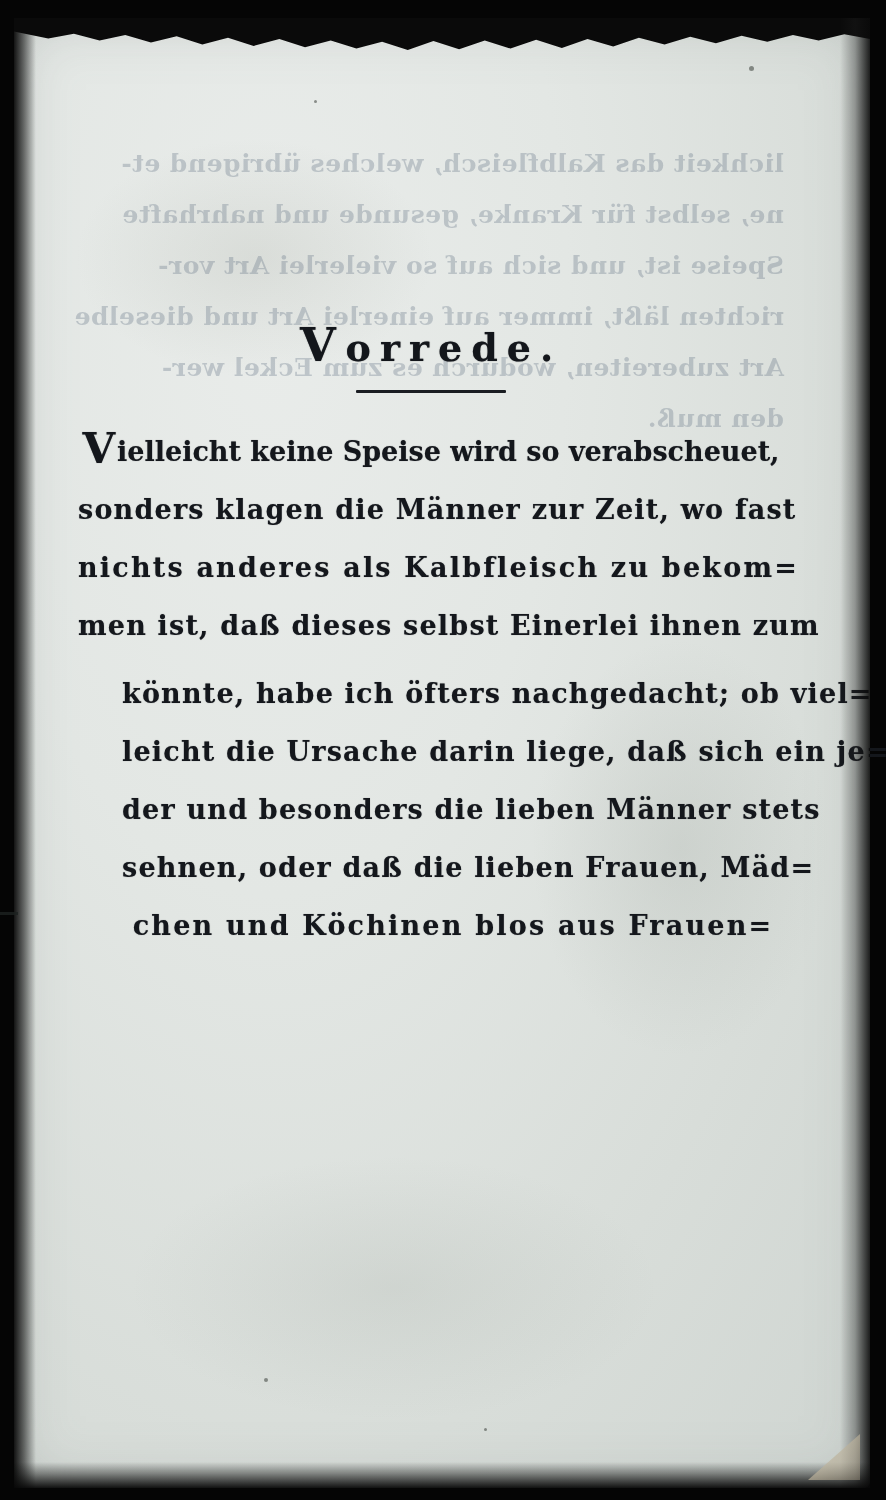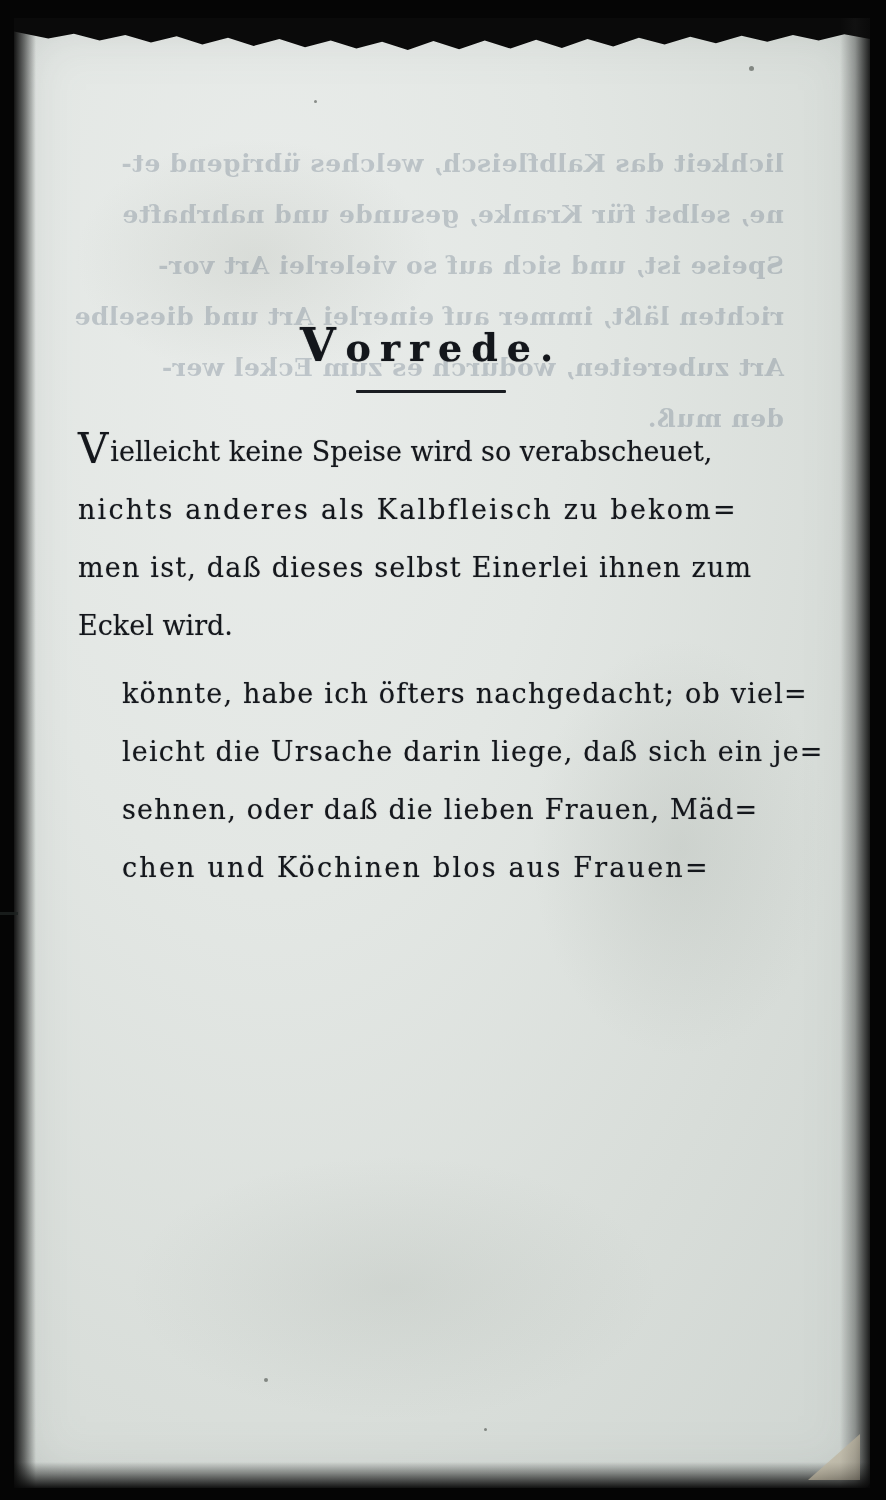--- a/index.html
+++ b/index.html
@@ -126,26 +126,27 @@
   .rule {
     width: 150px;
     height: 3px;
     background: #1a1d22;
     margin: 18px auto 30px auto;
     border-radius: 1px;
   }
 
   .para {
     font-family: "DejaVu Serif", serif;
-    font-weight: 400;
+    font-weight: 700;
     color: #14171c;
     font-size: 27px;
     line-height: 58px;
     margin: 0 0 10px 0;
     text-shadow: 0 0 1px rgba(25,25,30,0.45);
+    text-align: center;
   }
   .para.indent { text-indent: 44px; }
   .para .init {
     font-size: 42px;
     line-height: 0;
     vertical-align: -2px;
     padding-right: 2px;
   }
   .line { display: block; white-space: nowrap; }
   .line.sp1 { letter-spacing: 1.2px; }
@@ -186,28 +187,29 @@
     <div class="textblock">
 
       <h1 class="heading">
         <span class="drop">V</span><span>orrede.</span>
       </h1>
 
       <div class="rule"></div>
 
       <p class="para">
         <span class="line"><span class="init">V</span><span>ielleicht keine Speise wird so verabscheuet,</span></span>
+        <span class="line sp1">sonders klagen die Männer zur Zeit, wo fast</span>
         <span class="line sp2">nichts anderes als Kalbfleisch zu bekom=</span>
         <span class="line sp1">men ist, daß dieses selbst Einerlei ihnen zum</span>
-        <span class="line">Eckel wird.</span>
       </p>
 
       <p class="para indent">
         <span class="line sp1">könnte, habe ich öfters nachgedacht; ob viel=</span>
         <span class="line sp1">leicht die Ursache darin liege, daß sich ein je=</span>
+        <span class="line sp1">der und besonders die lieben Männer stets</span>
         <span class="line sp1">sehnen, oder daß die lieben Frauen, Mäd=</span>
         <span class="line sp2">chen und Köchinen blos aus Frauen=</span>
       </p>
 
     </div>
 
     <span class="speck" style="left:735px; top:48px; width:5px; height:5px;"></span>
     <span class="speck" style="left:300px; top:82px; width:3px; height:3px;"></span>
     <span class="speck" style="left:250px; top:1360px; width:4px; height:4px;"></span>
     <span class="speck" style="left:470px; top:1410px; width:3px; height:3px;"></span>

